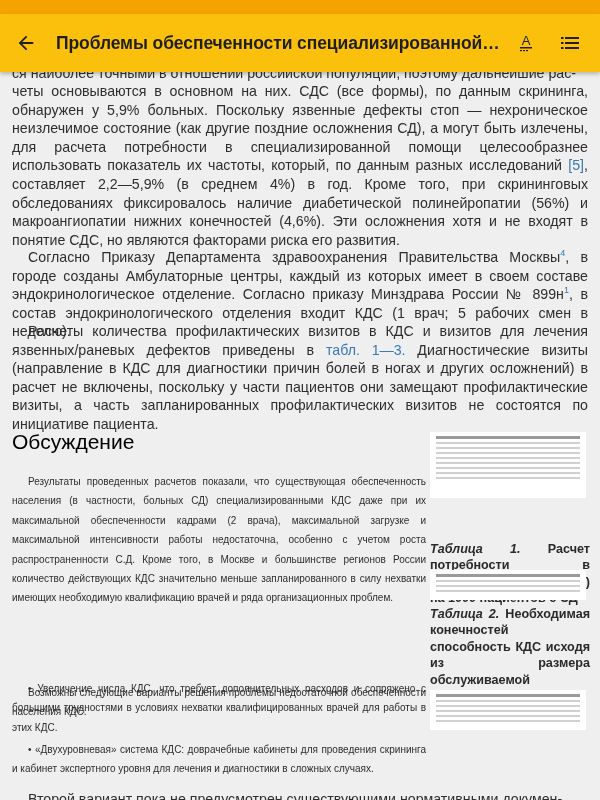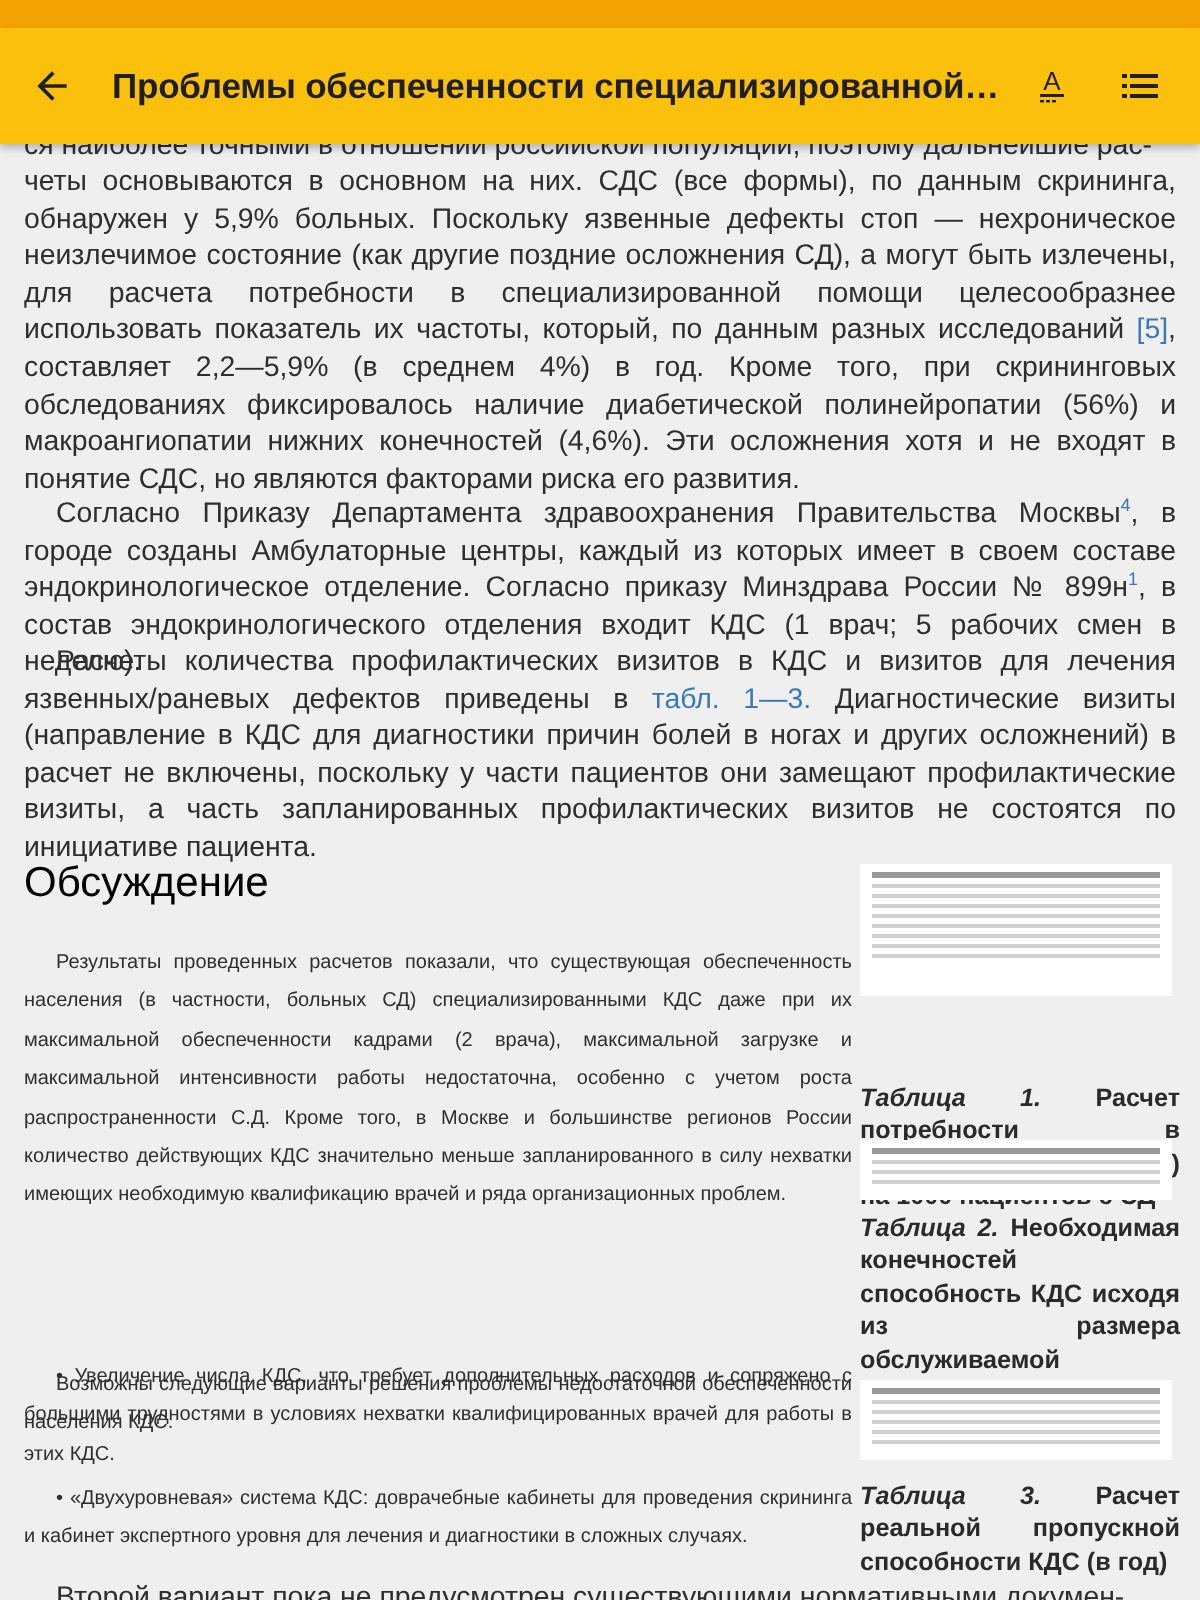--- a/index.html
+++ b/index.html
@@ -74,21 +74,20 @@
   <div class="caption" style="top:606px;"><span class="ci">Таблица 2.</span><span> Необходимая конечностей способность КДС исходя из размера обслуживаемой популяции (в год)</span></div>
 
   <div class="thumb" style="top:690px;height:40px;">
     <div class="hdr"></div>
       <div class="row"></div>
       <div class="row"></div>
       <div class="row"></div>
       <div class="row"></div>
       <div class="row"></div>
   </div>
-  <div class="caption" style="top:740px;"><span class="ci">Таблица 3.</span><span> Расчет реальной пропускной способности КДС (в год)</span></div>
 </div>
 
 <div class="statusbar"></div>
 <div class="appbar">
   <div class="back">
     <svg width="22" height="22" viewBox="0 0 24 24">
         <path d="M20 11H7.8l5.6-5.6L12 4l-8 8 8 8 1.4-1.4L7.8 13H20z" fill="#1f1f1f"></path>
       </svg>
   </div>
   <div class="title">Проблемы обеспеченности специализированной амбулаторной помощью больных с синдромом диабетической стопы</div>

